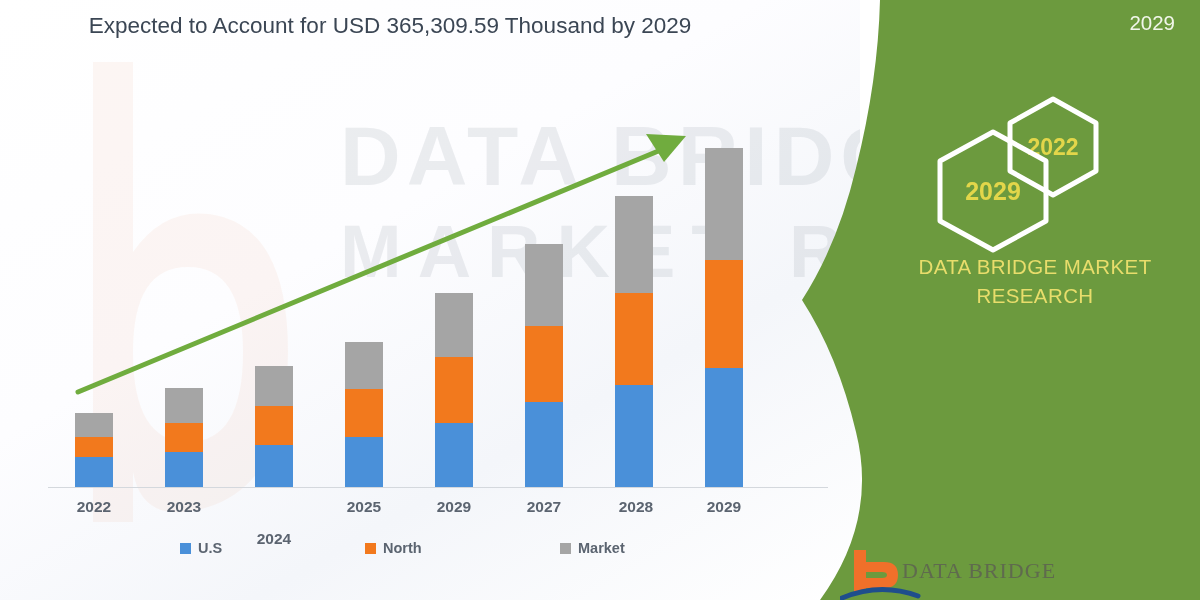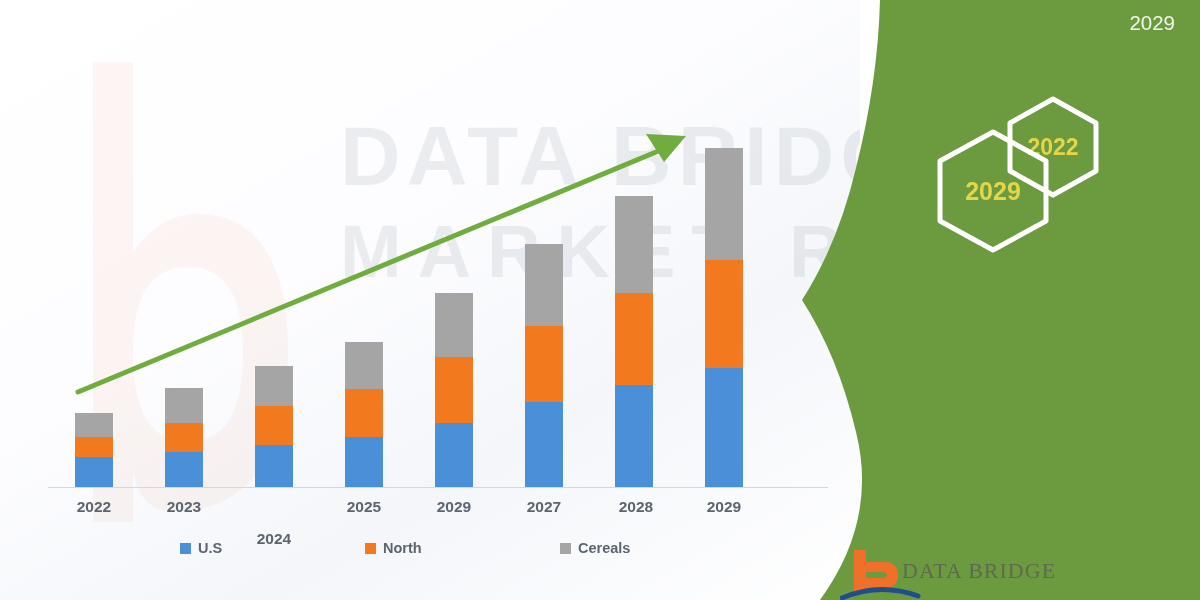--- a/index.html
+++ b/index.html
@@ -98,20 +98,21 @@
                  M95 300 Q95 390 150 390 Q205 390 205 300 Q205 215 150 215 Q95 215 95 300 Z" fill="#e8a07a"></path>
       </svg>
     </div>
 
     <div class="wm-text">
       <div>DATA BRIDGE</div>
       <div class="l2">MARKET RESEARCH</div>
     </div>
 
     <div class="chart-title">
+      <div>Expected to Account for USD 365,309.59 Thousand by 2029</div>
     </div>
 
     <div class="plot">
       <div class="axis-line"></div>
       <div id="bars">
           <div class="bar-group" style="left: 75px; width: 38px;">
             <div class="seg seg-mexico" style="height: 24px; background: rgb(165, 165, 165);"></div>
             <div class="seg seg-canada" style="height: 20px; background: rgb(242, 121, 29);"></div>
             <div class="seg seg-us" style="height: 30px; background: rgb(74, 144, 217);"></div>
           </div>
@@ -172,21 +173,21 @@
         <div class="legend-item" style="left: 30px;">
           <span class="legend-swatch" style="background: rgb(74, 144, 217);"></span>
           <span>U.S</span>
         </div>
         <div class="legend-item" style="left: 215px;">
           <span class="legend-swatch" style="background: rgb(242, 121, 29);"></span>
           <span>North</span>
         </div>
         <div class="legend-item" style="left: 410px;">
           <span class="legend-swatch" style="background: rgb(165, 165, 165);"></span>
-          <span>Cereals</span>
+          <span>Market</span>
         </div>
       </div>
   </div>
 
   <div class="right-panel">
     <svg class="shape" viewBox="0 0 440 600" preserveAspectRatio="none" xmlns="http://www.w3.org/2000/svg">
       <path id="panel-path" d="M120 0 L440 0 L440 600 L60 600 Q118 520 96 432 Q78 356 42 300 Q78 244 96 168 Q118 80 120 0 Z" fill="#6c9a3e"></path>
     </svg>
 
     <div class="right-title">
@@ -200,20 +201,24 @@
       <span style="color: rgb(227, 214, 74);">2022</span>
     </div>
 
     <div class="hex hex-2029">
       <svg viewBox="0 0 116 126" xmlns="http://www.w3.org/2000/svg">
         <polygon points="58,4 111,33 111,93 58,122 5,93 5,33" fill="none" stroke="#ffffff" stroke-width="5" stroke-linejoin="round"></polygon>
       </svg>
       <span style="color: rgb(227, 214, 74);">2029</span>
     </div>
 
+    <div class="brand">
+      <div>DATA BRIDGE MARKET</div>
+      <div>RESEARCH</div>
+    </div>
 
     <div class="logo">
       <svg viewBox="0 0 300 52" xmlns="http://www.w3.org/2000/svg">
         <path d="M14 2 L26 2 L26 44 L14 44 Z" fill="#f0702a"></path>
         <path d="M26 14 L44 14 Q58 14 58 27 Q58 40 44 40 L26 40 L26 30 L42 30 Q47 30 47 27 Q47 24 42 24 L26 24 Z" fill="#f0702a"></path>
         <path d="M2 50 Q40 34 78 48" fill="none" stroke="#1f4e8c" stroke-width="5" stroke-linecap="round"></path>
       </svg>
       <div class="logo-text">DATA BRIDGE</div>
     </div>
   </div>

